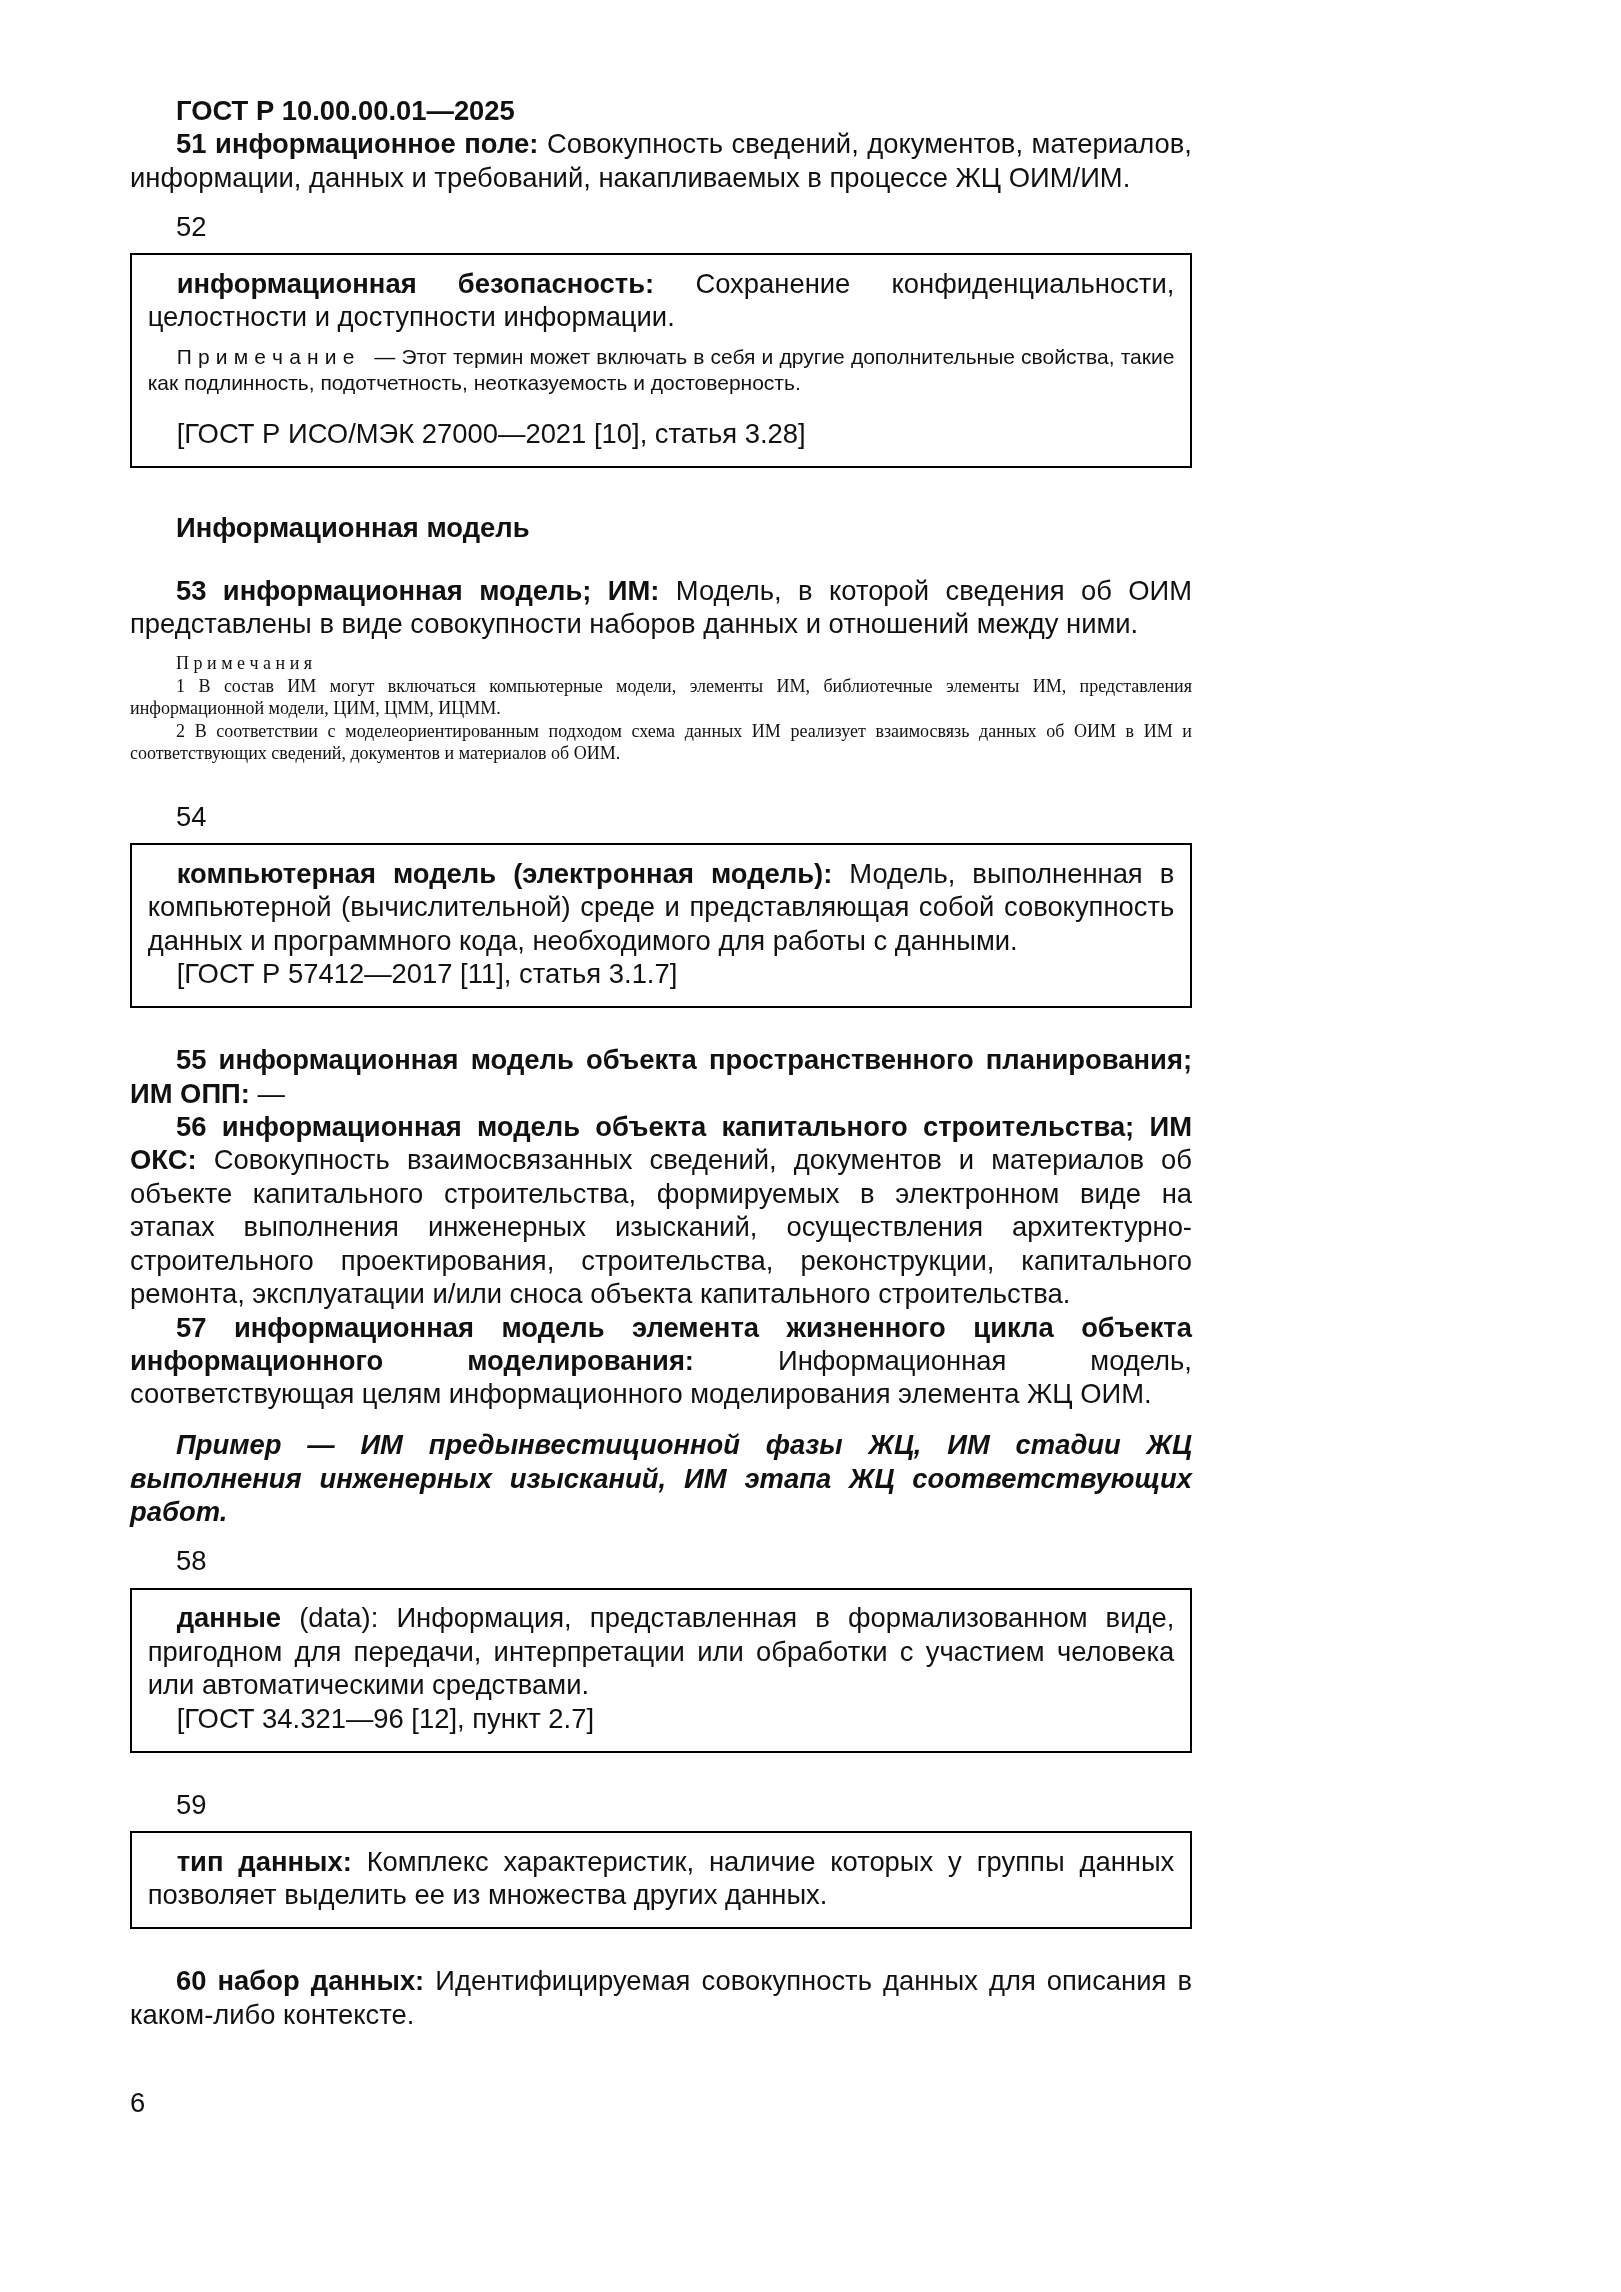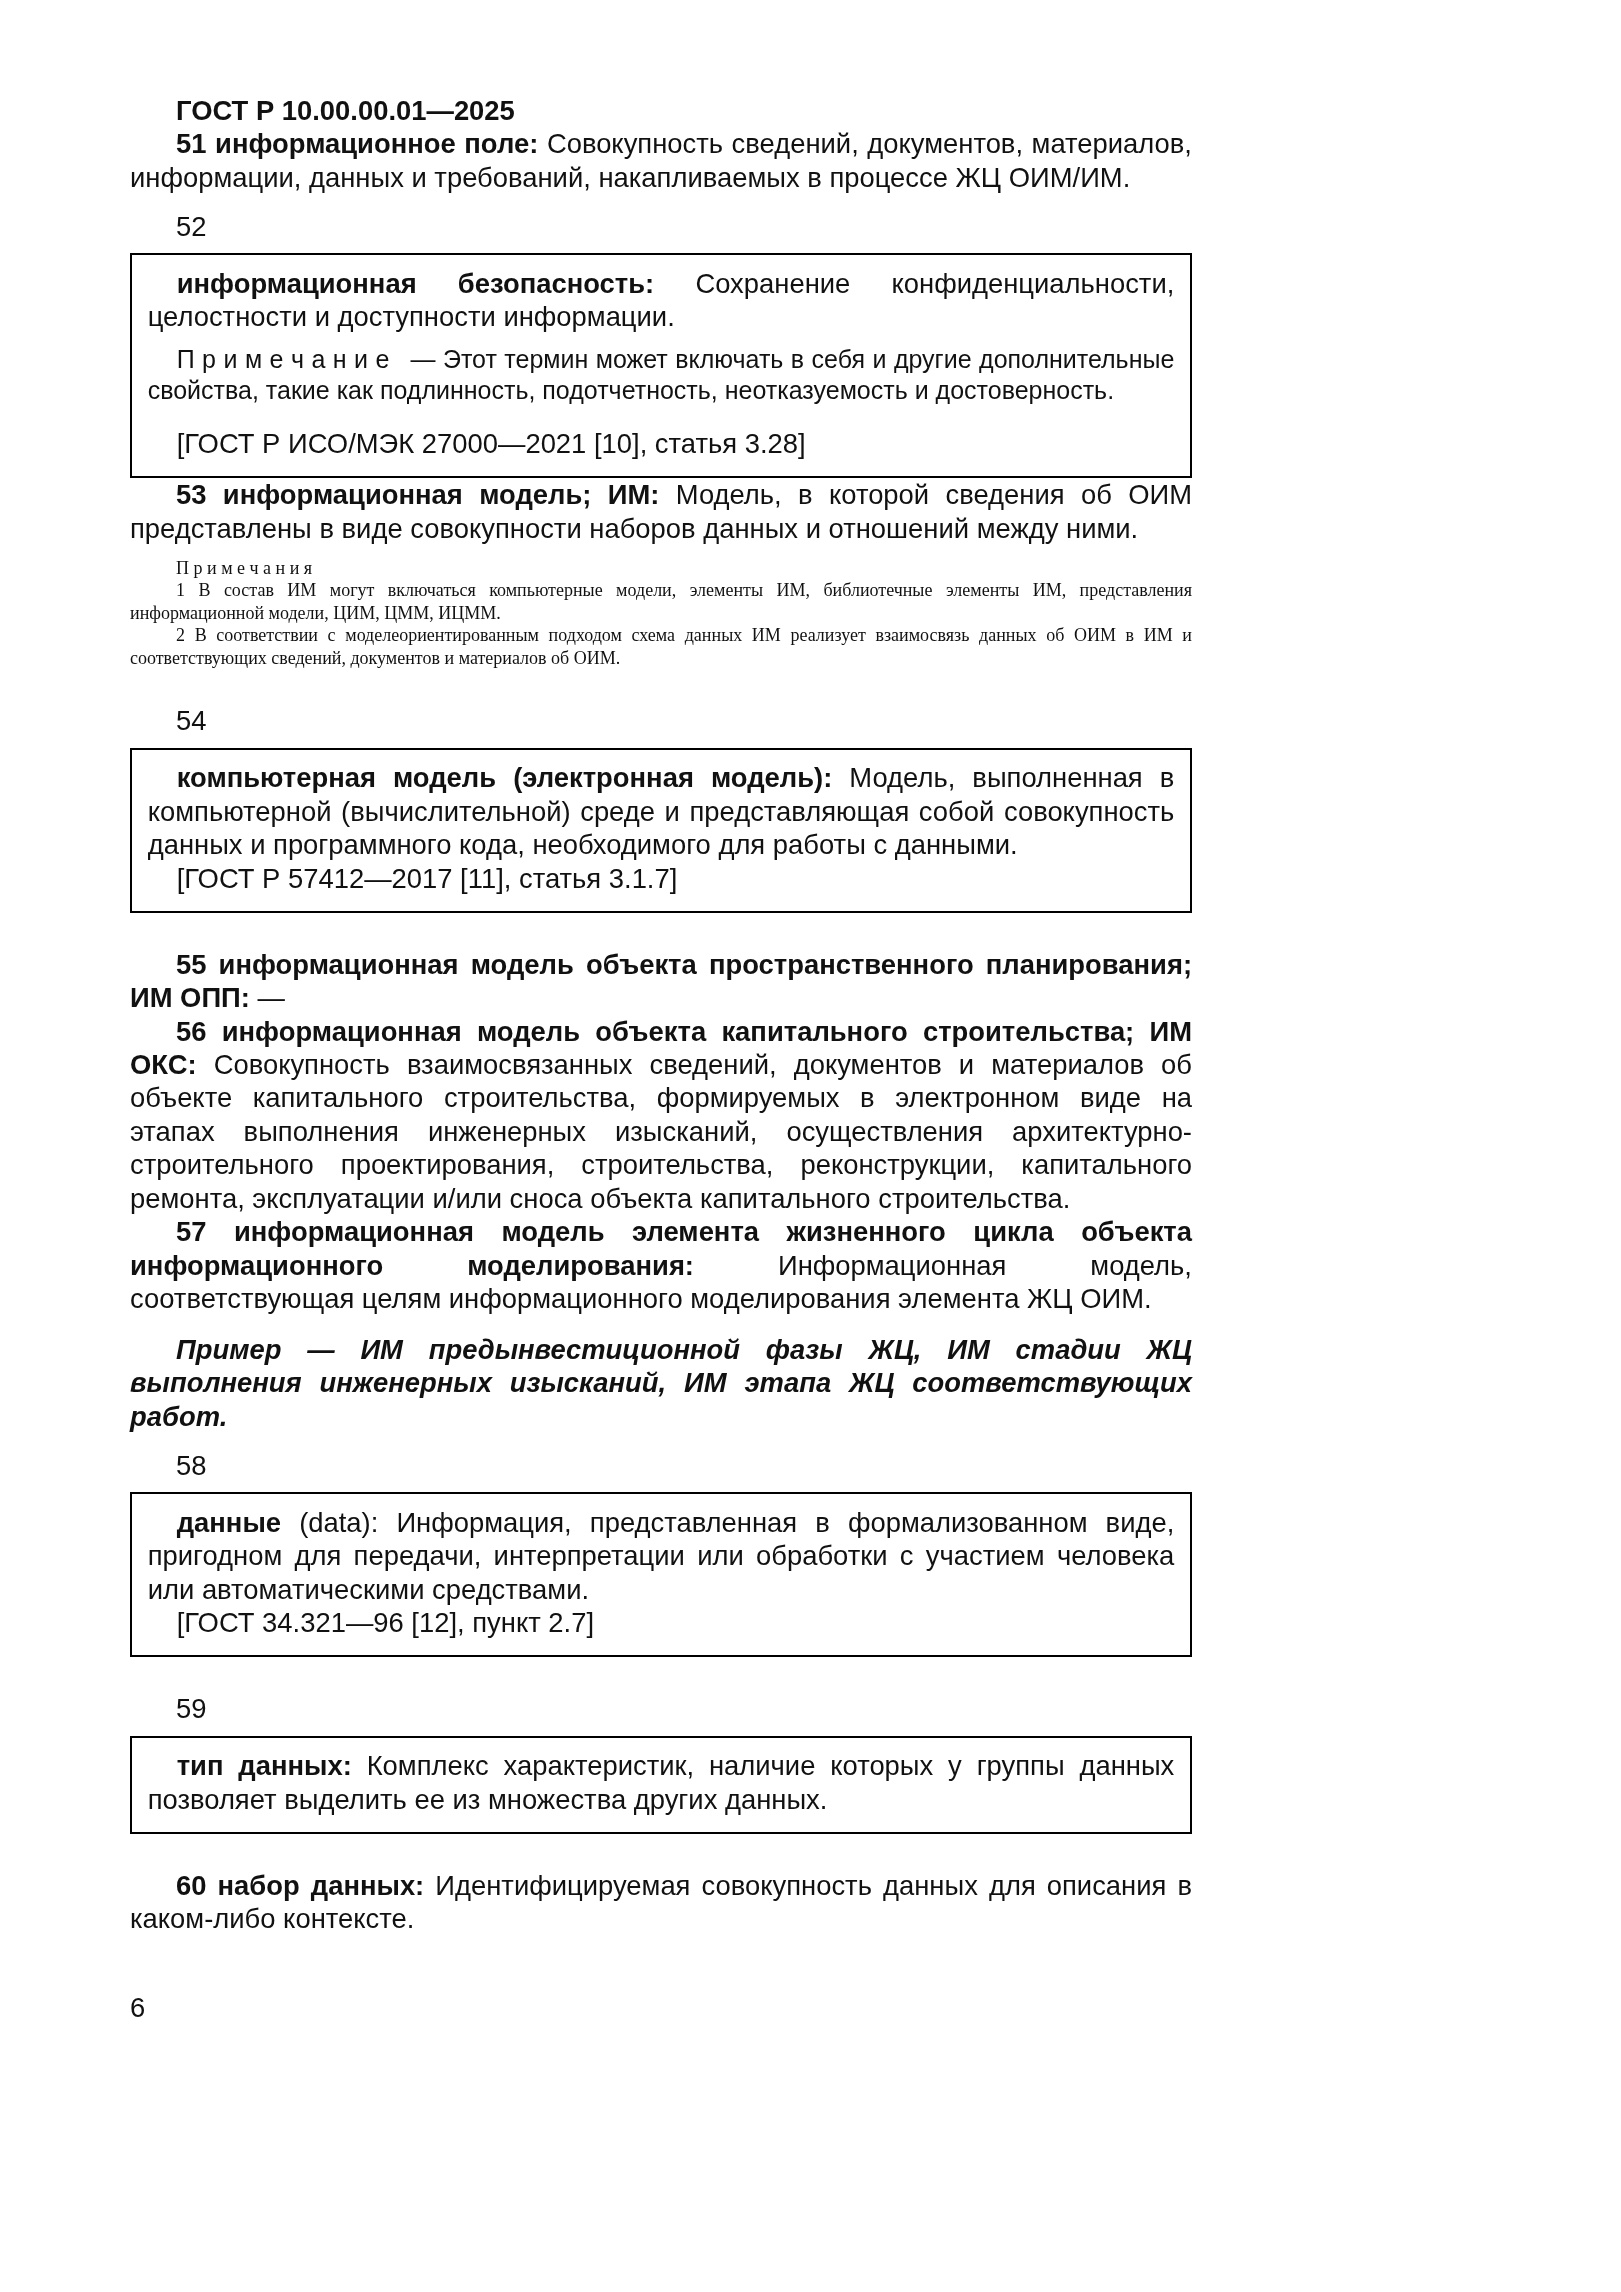--- a/index.html
+++ b/index.html
@@ -35,21 +35,21 @@
       margin-top: 15.7px;
       text-align: left;
     }
     .box {
       border: 2px solid #000000;
       margin-top: 9.8px;
       padding: 11.8px 15.7px 15.7px 15.7px;
     }
     .box .para { text-indent: 29px; }
     .note {
-      font-size: 25px;
+      font-size: 21px;
       line-height: 1.25;
     }
     .note-label { margin-right: 13.7px; }
     .box .note { margin-top: 9.8px; }
     .box .src { margin-top: 21px; }
     .box .src-tight { margin-top: 0; }
     .section-heading {
       font-weight: bold;
       margin: 43px 0 29px 0;
       text-align: left;
@@ -96,20 +96,21 @@
       <span class="b">информационная безопасность:</span>
       <span>Сохранение конфиденциальности, целостности и доступности информации.</span>
     </p>
     <p class="para note">
       <span class="note-label">П р и м е ч а н и е</span>
       <span>— Этот термин может включать в себя и другие дополнительные свойства, такие как подлинность, подотчетность, неотказуемость и достоверность.</span>
     </p>
     <p class="para src">[ГОСТ Р ИСО/МЭК 27000—2021 [10], статья 3.28]</p>
   </div>
 
+  <p class="para section-heading">Информационная модель</p>
 
   <p class="para">
     <span class="b">53</span>
     <span class="b">информационная модель; ИМ:</span>
     <span>Модель, в которой сведения об ОИМ представлены в виде совокупности наборов данных и отношений между ними.</span>
   </p>
 
   <div class="notes-block">
     <p class="para">П р и м е ч а н и я</p>
     <p class="para">1 В состав ИМ могут включаться компьютерные модели, элементы ИМ, библиотечные элементы ИМ, представления информационной модели, ЦИМ, ЦММ, ИЦММ.</p>

